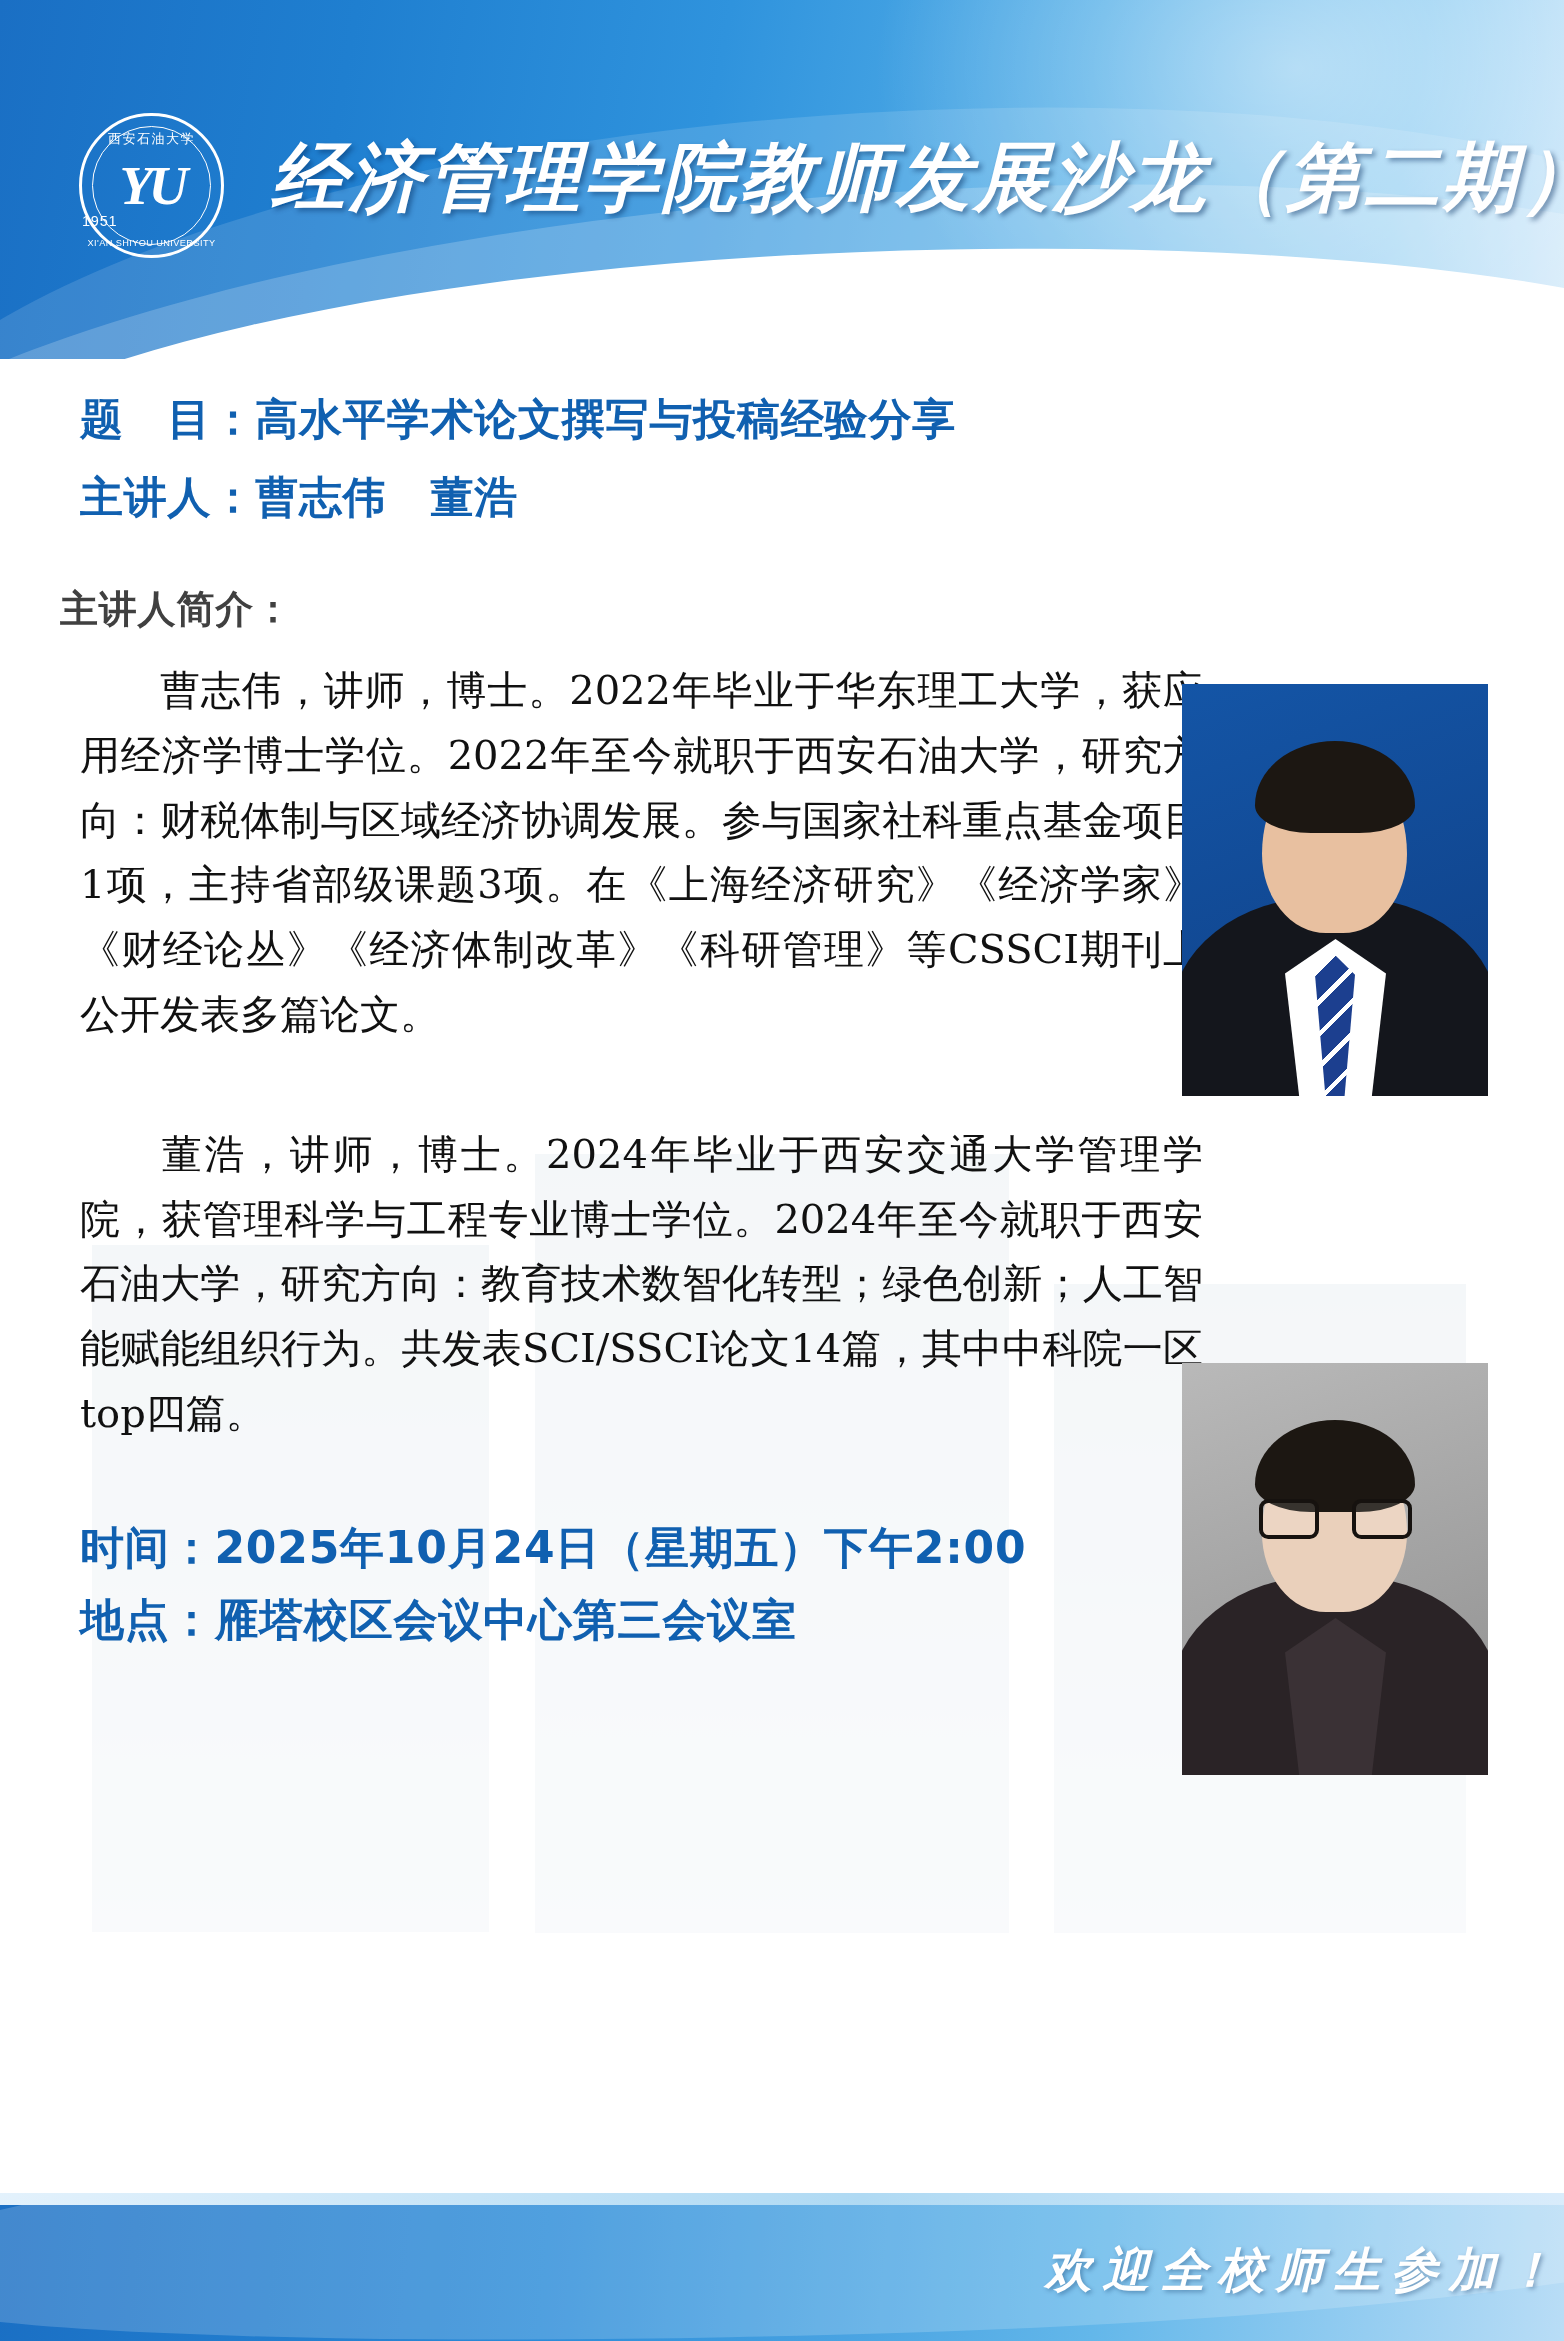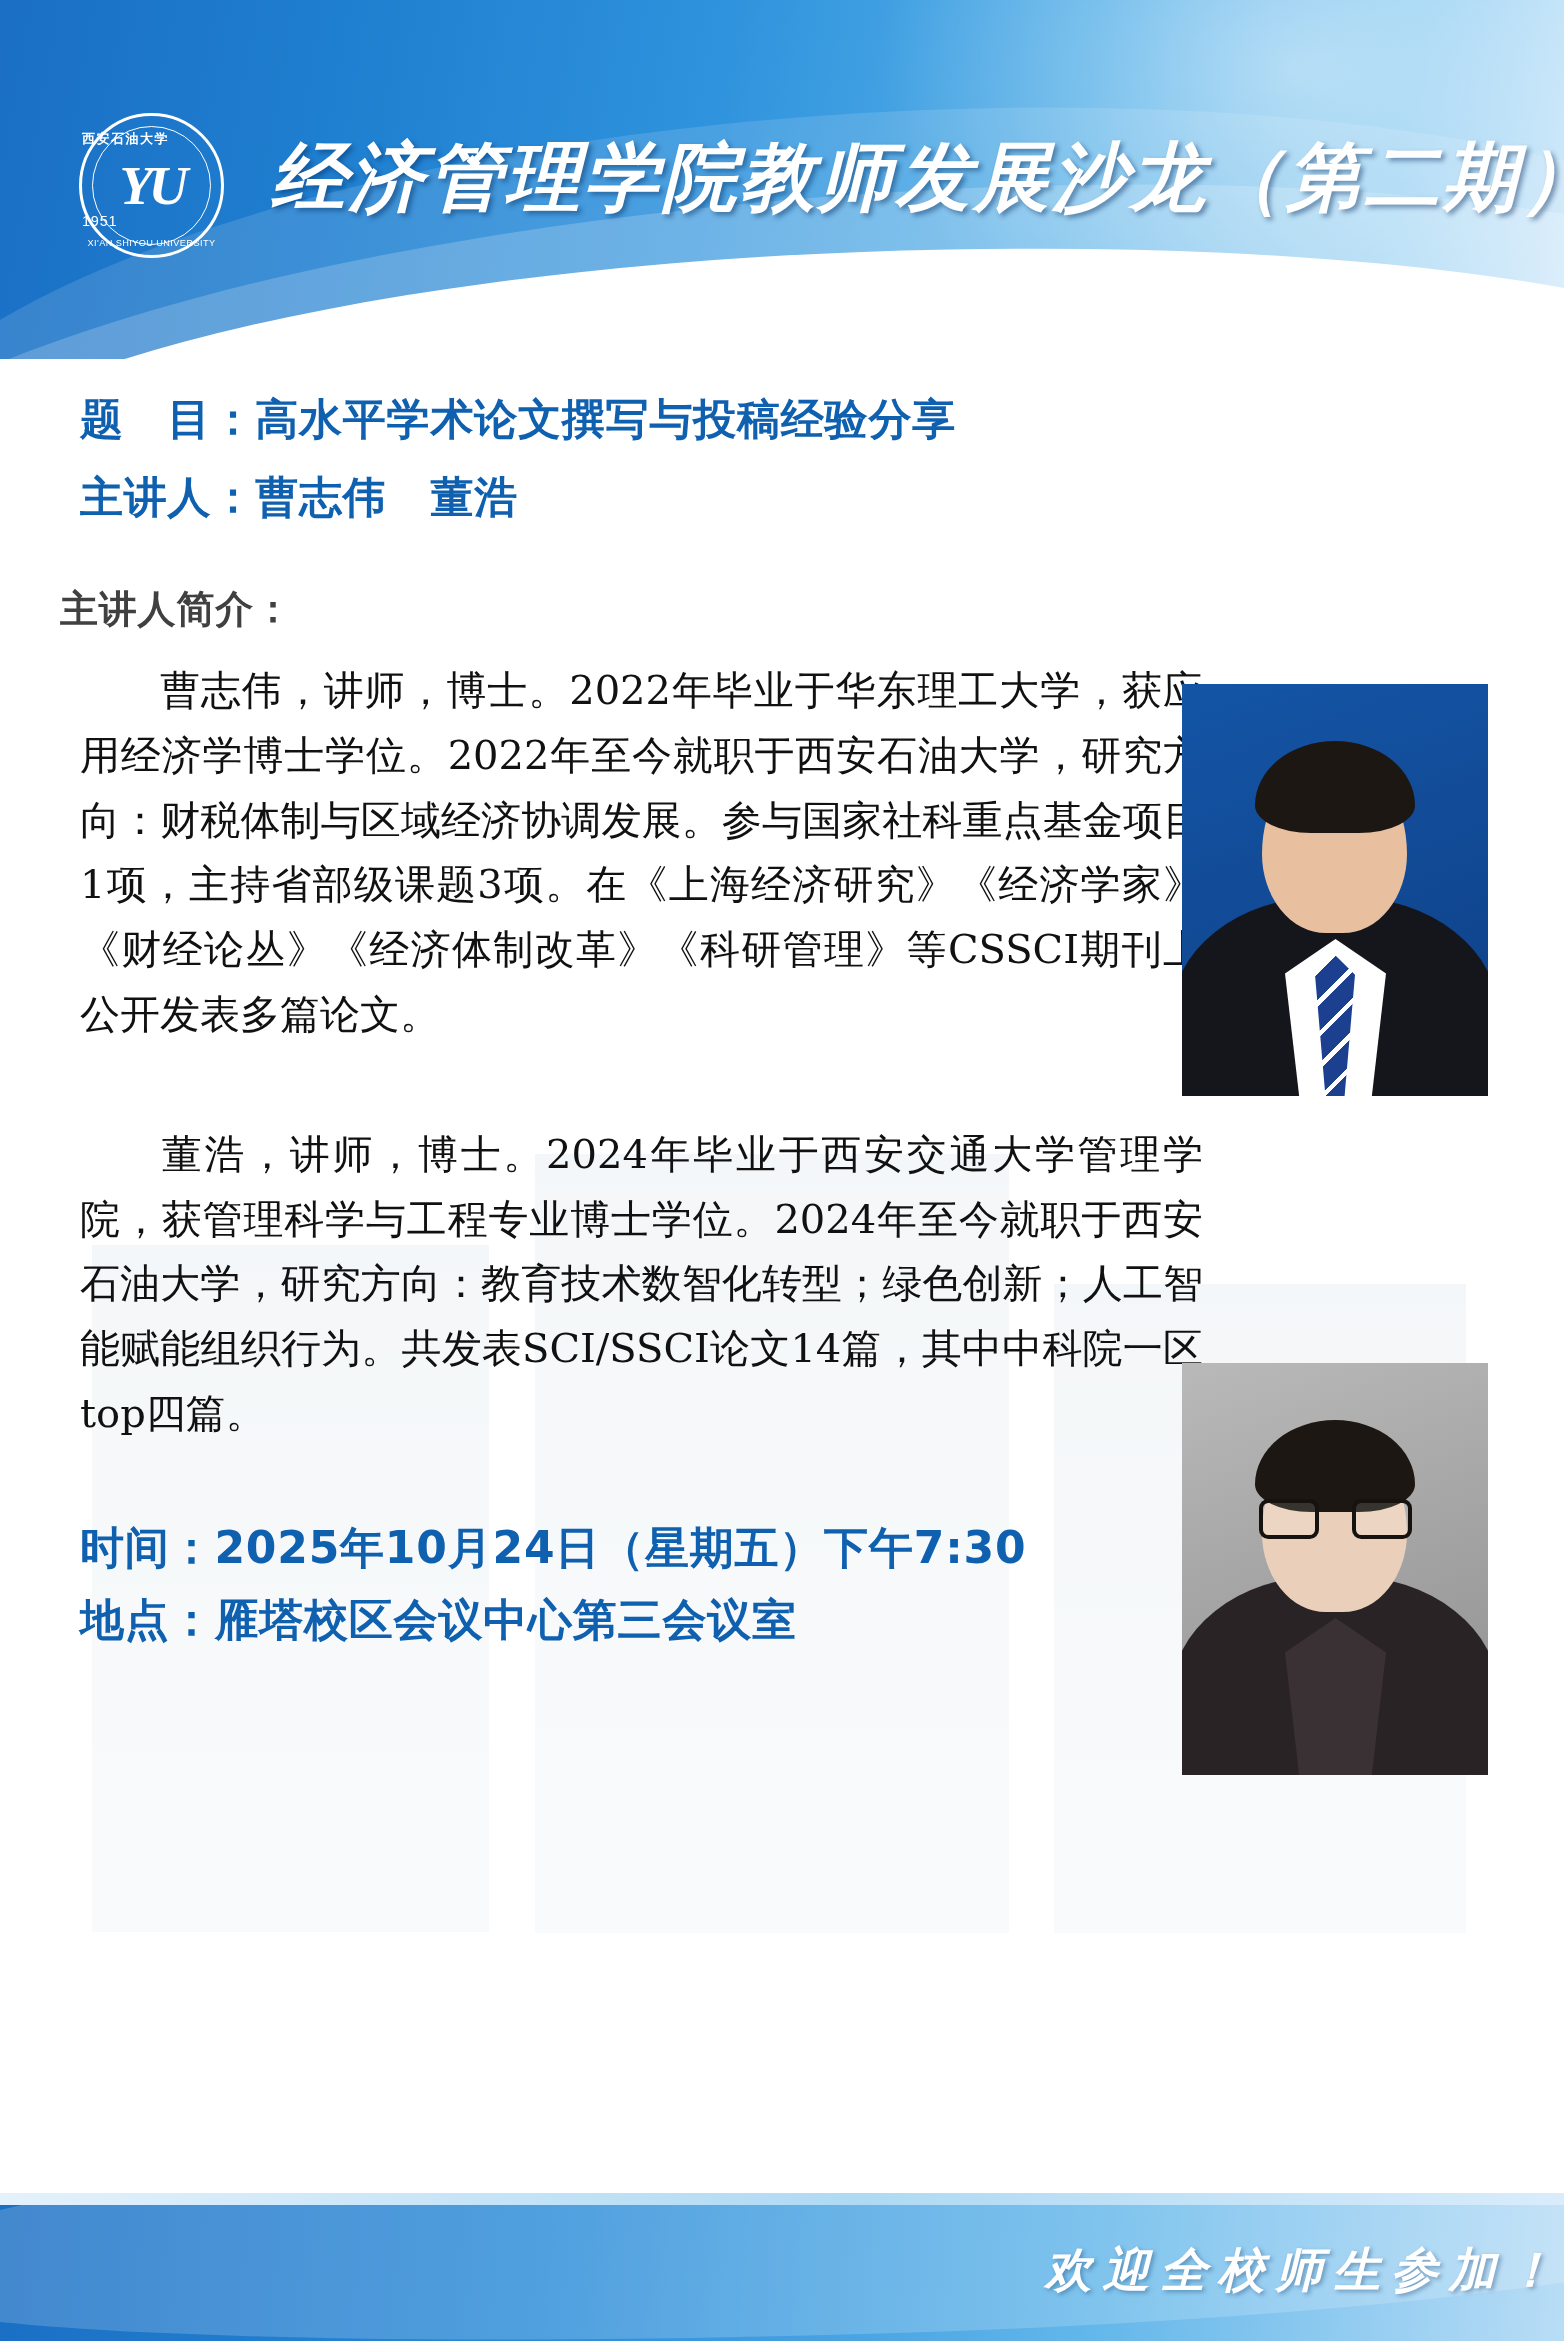--- a/index.html
+++ b/index.html
@@ -89,24 +89,23 @@
     position: absolute;
     bottom: 26px;
     left: 0; right: 0;
     font-size: 14.5px;
     letter-spacing: 0.8px;
   }
   .logo .top-cn {
     position: absolute;
     top: 13.7px;
     left: 0; right: 0;
-    text-align: left;
+    text-align: center;
     font-size: 13px;
     letter-spacing: 1.5px;
-    font-weight: bold;
   }
   .logo .bottom-en {
     position: absolute;
     bottom: 6.9px;
     left: 0; right: 0;
     text-align: center;
     font-size: 9.2px;
     letter-spacing: 0.4px;
   }
 
@@ -331,21 +330,21 @@
     <div class="line-strong topic">题　目：高水平学术论文撰写与投稿经验分享</div>
     <div class="line-strong speaker-line">主讲人：曹志伟　董浩</div>
 
     <div class="section-head">主讲人简介：</div>
 
     <div class="bio"><span class="indent"></span><span>曹志伟，讲师，博士。2022年毕业于华东理工大学，获应用经济学博士学位。2022年至今就职于西安石油大学，研究方向：财税体制与区域经济协调发展。参与国家社科重点基金项目1项，主持省部级课题3项。在《上海经济研究》《经济学家》《财经论丛》《经济体制改革》《科研管理》等CSSCI期刊上公开发表多篇论文。</span></div>
 
     <div class="bio second"><span class="indent"></span><span>董浩，讲师，博士。2024年毕业于西安交通大学管理学院，获管理科学与工程专业博士学位。2024年至今就职于西安石油大学，研究方向：教育技术数智化转型；绿色创新；人工智能赋能组织行为。共发表SCI/SSCI论文14篇，其中中科院一区top四篇。</span></div>
 
     <div class="info">
-      <div class="line">时间：2025年10月24日（星期五）下午7:30</div>
+      <div class="line">时间：2025年10月24日（星期五）下午2:00</div>
       <div class="line">地点：雁塔校区会议中心第三会议室</div>
     </div>
   </div>
 
   <div class="photo p1">
     <div class="por-bg"></div>
     <div class="por-body"></div>
     <div class="por-shirt"></div>
     <div class="por-tie"></div>
     <div class="por-head"></div>

